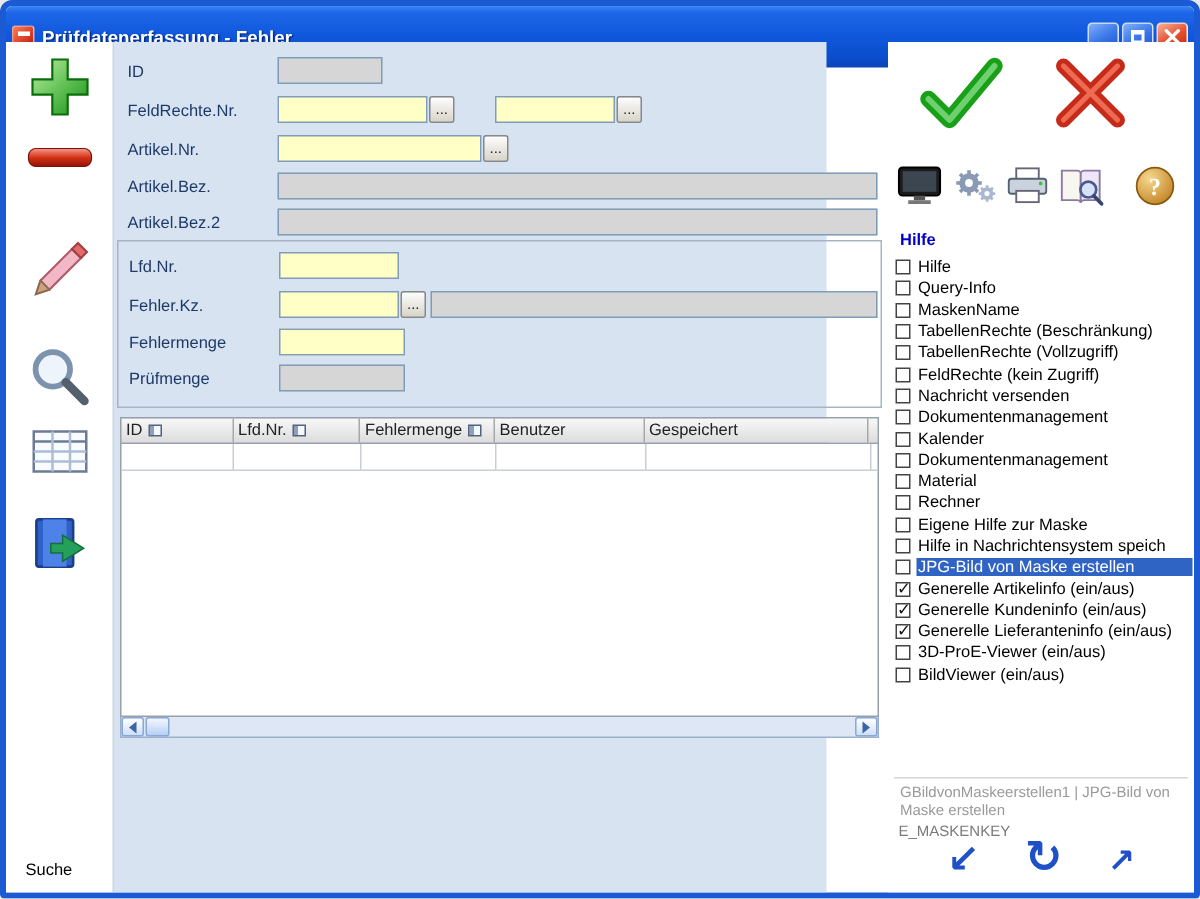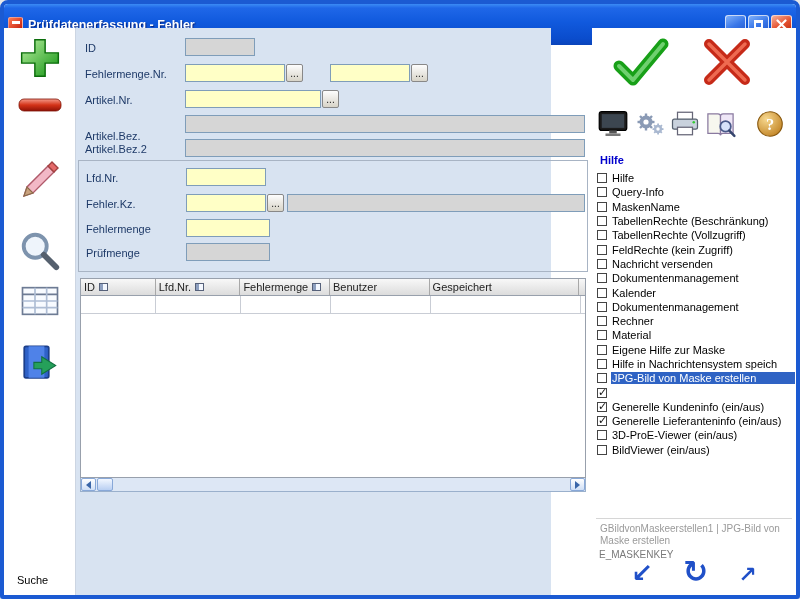--- a/index.html
+++ b/index.html
@@ -203,31 +203,31 @@
         </svg>
       </div>
       <div class="search-label">Suche</div>
     </div>
 
     <div class="main">
 
       <span class="flabel" style="top:14px">ID</span>
       <input class="field grayf" style="left: 109px; top: 10px; width: 70px;" readonly="" value="">
 
-      <span class="flabel" style="top:40px">Fehlermenge.Nr.</span>
+      <span class="flabel" style="top:40px">FeldRechte.Nr.</span>
       <input class="field yellow" style="left: 109px; top: 36px; width: 100px;" value="">
       <button class="browse" style="left:210px;top:36px">...</button>
       <input class="field yellow" style="left: 254px; top: 36px; width: 80px;" value="">
       <button class="browse" style="left:335px;top:36px">...</button>
 
       <span class="flabel" style="top:66px">Artikel.Nr.</span>
       <input class="field yellow" style="left: 109px; top: 62px; width: 136px;" value="">
       <button class="browse" style="left:246px;top:62px">...</button>
 
-      <span class="flabel" style="top:102px">Artikel.Bez.</span>
+      <span class="flabel" style="top:91px">Artikel.Bez.</span>
       <input class="field grayf" style="left: 109px; top: 87px; width: 400px;" readonly="" value="">
 
       <span class="flabel" style="top:115px">Artikel.Bez.2</span>
       <input class="field grayf" style="left: 109px; top: 111px; width: 400px;" readonly="" value="">
 
       <div class="groupbox">
         <span class="flabel" style="top:11px">Lfd.Nr.</span>
         <input class="field yellow" style="left: 107px; top: 7px; width: 80px;" value="">
 
         <span class="flabel" style="top:37px">Fehler.Kz.</span>
@@ -420,45 +420,46 @@
             <span class="opt-label">Kalender</span>
           </div>
 
           <div class="opt">
             <span class="cb"></span>
             <span class="opt-label">Dokumentenmanagement</span>
           </div>
 
           <div class="opt">
             <span class="cb"></span>
+            <span class="opt-label">Material</span>
+          </div>
+
+          <div class="opt">
+            <span class="cb"></span>
             <span class="opt-label">Rechner</span>
           </div>
 
           <div class="opt">
             <span class="cb"></span>
-            <span class="opt-label">Material</span>
-          </div>
-
-          <div class="opt">
-            <span class="cb"></span>
             <span class="opt-label">Eigene Hilfe zur Maske</span>
           </div>
 
           <div class="opt">
             <span class="cb"></span>
             <span class="opt-label">Hilfe in Nachrichtensystem speich</span>
           </div>
 
           <div class="opt selected">
             <span class="cb"></span>
             <span class="opt-label">JPG-Bild von Maske erstellen</span>
           </div>
 
           <div class="opt">
             <span class="cb checked"></span>
+            <span class="opt-label">Generelle Artikelinfo (ein/aus)</span>
           </div>
 
           <div class="opt">
             <span class="cb checked"></span>
             <span class="opt-label">Generelle Kundeninfo (ein/aus)</span>
           </div>
 
           <div class="opt">
             <span class="cb checked"></span>
             <span class="opt-label">Generelle Lieferanteninfo (ein/aus)</span>

